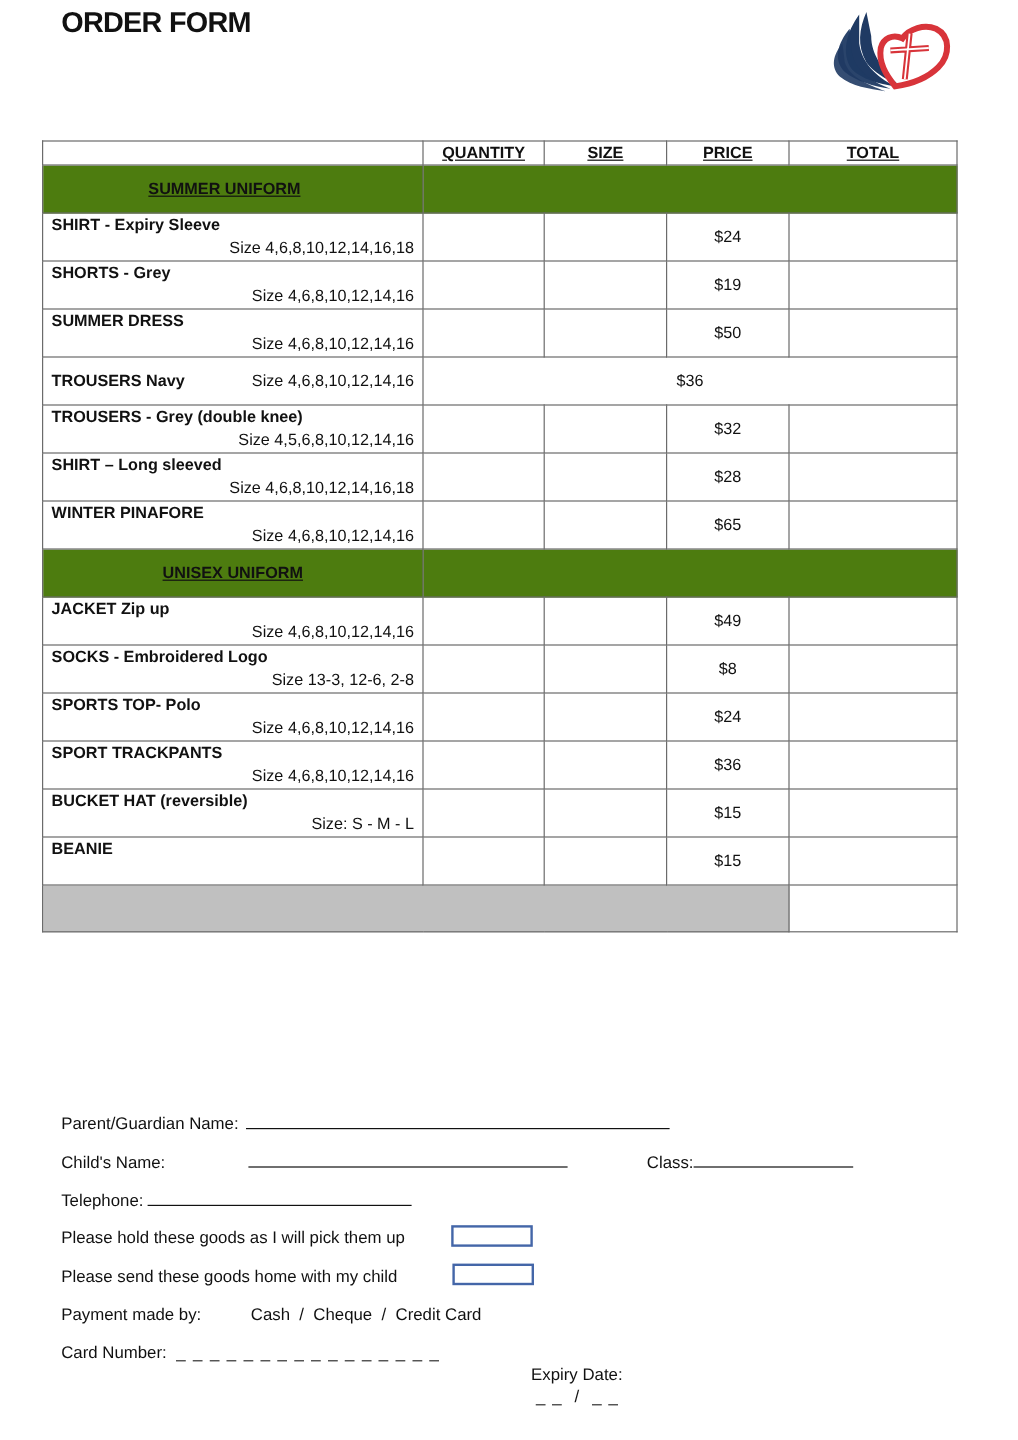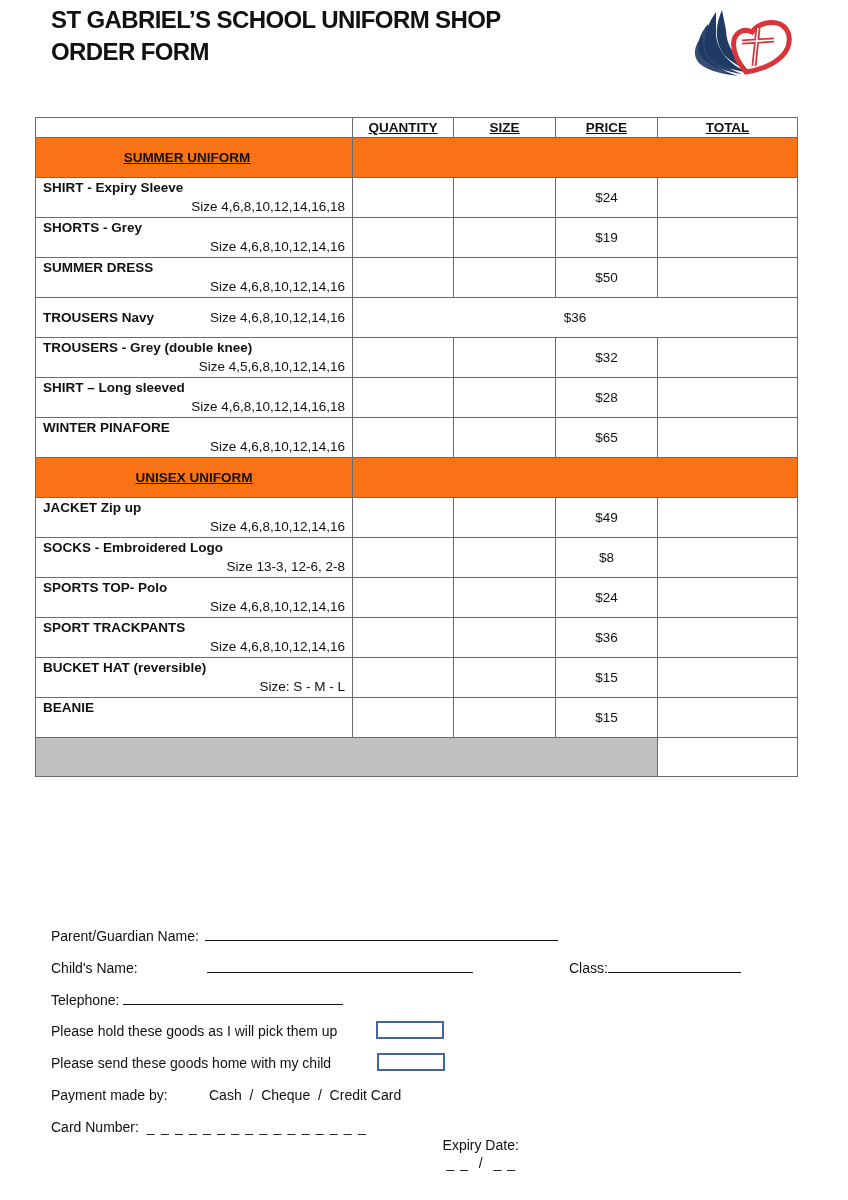--- a/index.html
+++ b/index.html
@@ -26,21 +26,21 @@
     border: 1px solid #6b6b6b;
     padding: 0; vertical-align: top;
   }
   col.c-item { width: 317px; }
   col.c-qty { width: 101px; }
   col.c-size { width: 102px; }
   col.c-price { width: 102px; }
   col.c-total { width: 140px; }
 
   tr.hdr td { height: 19px; text-align: center; font-weight: bold; text-decoration: underline; vertical-align: middle; font-size: 13.5px; }
-  tr.section td { background: #f97316; height: 39px; }
+  tr.section td { background: #4d7c0f; height: 39px; }
   tr.section .sec-label { font-weight: bold; text-decoration: underline; text-align: center; }
   tr.item td { height: 39px; }
   tr.item td.price { text-align: center; vertical-align: middle; }
   .name { font-weight: bold; padding: 1px 0 0 7px; line-height: 18px; white-space: nowrap; }
   .sizes { text-align: right; padding-right: 7px; line-height: 19px; white-space: nowrap; }
   .inline-row { display: flex; justify-content: space-between; align-items: center; height: 39px; padding: 0 7px; white-space: nowrap; }
   .inline-row .name { padding: 0; }
   td.merged { text-align: center; vertical-align: middle !important; }
   tr.footer td.grey { background: #c0c0c0; }
   tr.footer td { height: 38px; }
@@ -48,21 +48,20 @@
   .form { position: absolute; left: 51px; top: 920px; font-size: 14px; color: #111; }
   .frow { position: absolute; left: 0; white-space: nowrap; line-height: 18px; }
   .line { display: inline-block; border-bottom: 1px solid #111; height: 14px; vertical-align: baseline; }
   .checkbox { position: absolute; width: 68px; height: 18px; border: 2px solid #4466a8; box-sizing: border-box; background: #fff; }
   .dashes { letter-spacing: 2px; }
 </style>
 </head>
 <body>
 
 <div class="title">
-  <div>ST GABRIEL’S SCHOOL UNIFORM SHOP</div>
   <div>ORDER FORM</div>
 </div>
 
 <svg class="logo" viewBox="0 0 112 72" xmlns="http://www.w3.org/2000/svg">
 
   <path d="M28 6 C18 20, 12 38, 22 52 C30 60, 44 64, 58 66 C42 58, 30 46, 28 30 Z" fill="#1f3a63"></path>
   <path d="M20 18 C10 30, 6 44, 16 54 C26 62, 40 66, 54 68 C38 62, 24 52, 22 38 Z" fill="#1f3a63" opacity="0.95"></path>
   <path d="M14 30 C6 40, 4 50, 12 58 C22 66, 36 68, 50 70 C34 64, 20 58, 16 46 Z" fill="#1f3a63" opacity="0.9"></path>
   <path d="M34 4 C28 18, 26 32, 34 46 C40 54, 50 60, 60 64 C48 52, 38 40, 38 24 Z" fill="#1f3a63"></path>
 
@@ -242,21 +241,21 @@
 
 <div class="form">
   <div class="frow" style="top:6px;">
     <span>Parent/Guardian Name:</span>
     <span class="line" style="width:353px;margin-left:2px;"></span>
   </div>
   <div class="frow" style="top:38px;">
     <span>Child's Name:</span>
     <span class="line" style="width:266px;margin-left:65px;"></span>
   </div>
-  <div class="frow" style="top:38px;left:518px;">
+  <div class="frow" style="top:38px;left:488px;">
     <span>Class:</span><span class="line" style="width:133px;"></span>
   </div>
   <div class="frow" style="top:70px;">
     <span>Telephone:</span>
     <span class="line" style="width:220px;"></span>
   </div>
   <div class="frow" style="top:102px;">
     <span>Please hold these goods as I will pick them up</span>
   </div>
   <div class="checkbox" style="top:101px;left:325px;"></div>

